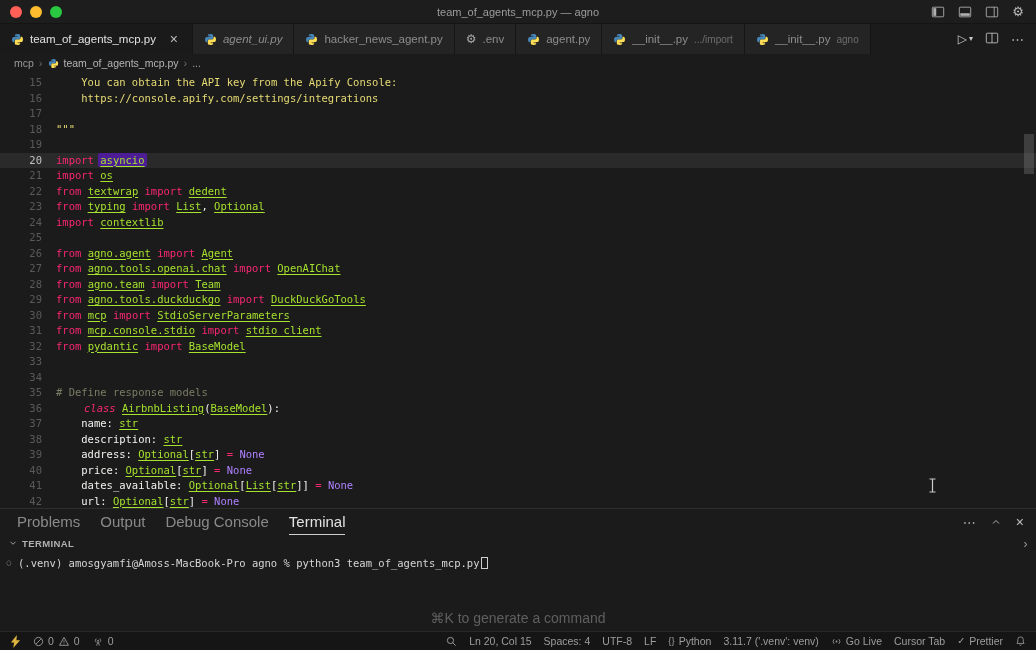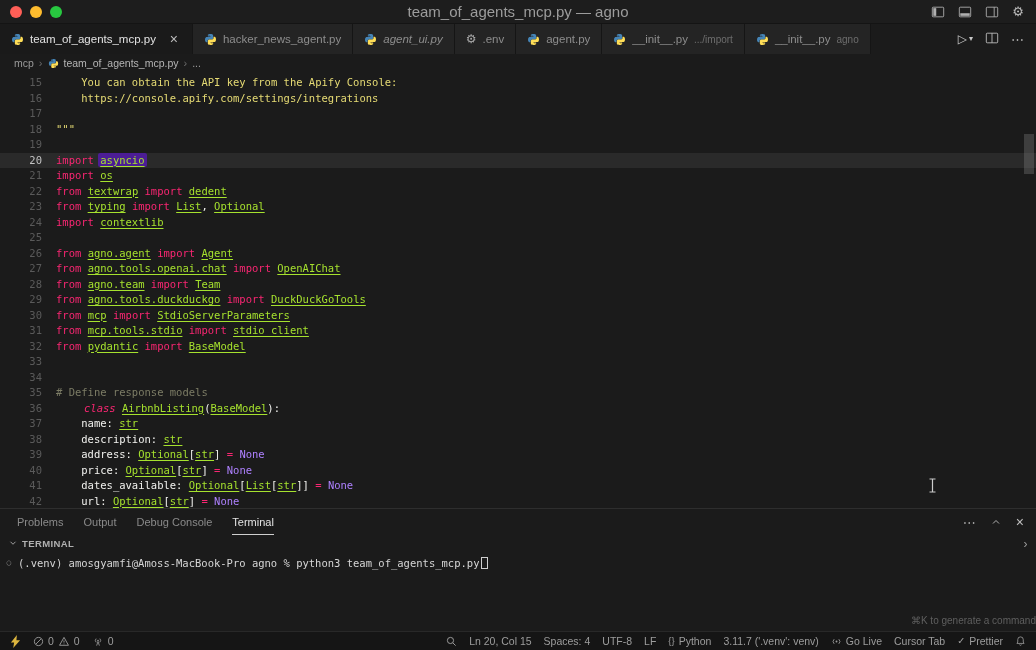--- a/index.html
+++ b/index.html
@@ -6,21 +6,21 @@
   *{box-sizing:border-box;}
   .app{width:1036px;height:650px;display:flex;flex-direction:column;background:#1b1b1b;
        font-family:"Liberation Sans",sans-serif;color:#ccc;}
 
   
   .titlebar{height:24px;background:#1d1d1d;border-bottom:1px solid #141414;
             display:flex;align-items:center;position:relative;flex:none;}
   .traffic{display:flex;gap:8px;padding-left:10px;}
   .light{width:12px;height:12px;border-radius:50%;display:inline-block;}
   .light.red{background:#ff5f57;}.light.yellow{background:#febc2e;}.light.green{background:#28c840;}
-  .window-title{position:absolute;left:0;right:0;text-align:center;font-size:15px;color:#9c9c9c;pointer-events:none;}
+  .window-title{position:absolute;left:0;right:0;text-align:center;font-size:11px;color:#9c9c9c;pointer-events:none;}
   .titlebar-actions{margin-left:auto;display:flex;align-items:center;gap:13px;padding-right:12px;z-index:2;}
   .titlebar-actions .tb-ico{display:inline-flex;align-items:center;color:#b8b8b8;font-size:13px;line-height:1;}
 
   
   .tabbar{height:30px;background:#1b1b1b;display:flex;align-items:stretch;flex:none;}
   .tab-list{display:flex;align-items:stretch;}
   .tab{display:flex;align-items:center;gap:6px;padding:0 11px;background:#242424;
        border-right:1px solid #151515;font-size:11.5px;color:#8d8d8d;white-space:nowrap;}
   .tab.active{background:#1a1a1a;color:#e2e2e2;}
   .tab.preview .tab-label{font-style:italic;}
@@ -59,38 +59,38 @@
   .tok-const{color:#ae81ff;}
   .tok-hl{background:#4c1d95;border-radius:2px;padding:1px 2px;margin:-1px -2px;}
   .scroll-thumb{position:absolute;right:2px;top:62px;width:10px;height:40px;background:rgba(120,120,120,.38);}
   .mouse-cursor{position:absolute;left:928px;top:406px;pointer-events:none;opacity:.9;}
 
   
   .panel{height:123px;flex:none;border-top:1px solid #2e2e2e;background:#1b1b1b;
          display:flex;flex-direction:column;}
   .panel-tabs{height:26px;display:flex;align-items:stretch;padding:0 12px 0 17px;flex:none;}
   .panel-tabs-list{display:flex;gap:20px;align-items:stretch;}
-  .panel-tab{display:flex;align-items:center;font-size:11px;color:#8a8a8a;
+  .panel-tab{display:flex;align-items:center;font-size:15px;color:#8a8a8a;
              border-bottom:1px solid transparent;}
   .panel-tab.active{color:#e2e2e2;border-bottom-color:#cfcfcf;}
   .panel-actions{margin-left:auto;display:flex;align-items:center;gap:14px;color:#c0c0c0;}
   .panel-actions .pa{display:inline-flex;align-items:center;line-height:1;}
   .panel-actions .more-glyph{font-size:13px;}
   .panel-actions .close-glyph{font-size:14px;}
   .terminal-head{height:17px;display:flex;align-items:center;gap:4px;padding:0 8px;flex:none;
                  font-size:9.5px;font-weight:bold;letter-spacing:.4px;color:#b0b0b0;}
   .terminal-head .chev-right{margin-left:auto;font-size:12px;font-weight:normal;color:#9a9a9a;}
   .terminal-body{flex:1;position:relative;font-family:"DejaVu Sans Mono",monospace;
                  font-size:10.5px;color:#d6d6d6;padding-top:3px;}
   .term-line{display:flex;align-items:center;height:15px;}
   .term-deco{width:18px;text-align:center;color:#7f7f7f;font-size:8px;flex:none;}
   .term-text{white-space:pre;}
   .cursor-block{display:inline-block;width:7px;height:12px;border:1px solid #cfcfcf;margin-left:2px;vertical-align:-2px;}
-  .term-hint{position:absolute;bottom:5px;left:0;right:0;text-align:right;color:#5f5f5f;
-             font-size:10px;font-family:"Liberation Sans",sans-serif;}
+  .term-hint{position:absolute;bottom:5px;left:0;right:0;text-align:center;color:#5f5f5f;
+             font-size:14px;font-family:"Liberation Sans",sans-serif;}
 
   
   .statusbar{height:19px;flex:none;background:#151515;border-top:1px solid #282828;
              display:flex;align-items:center;font-size:10.5px;color:#9d9d9d;padding:0 4px;}
   .sb-group{display:flex;align-items:center;height:100%;}
   .sb-right{margin-left:auto;}
   .sb-item{display:flex;align-items:center;gap:4px;padding:0 6px;height:100%;white-space:nowrap;}
   .sb-ico{display:inline-flex;align-items:center;line-height:1;}
   .sb-ico.txt{font-size:9.5px;}
   .sb-ico.gold svg{display:block;}
@@ -135,37 +135,37 @@
         <div class="tab active">
           <span class="tab-ico">
             <svg width="13" height="13" viewBox="0 0 32 32">
               <path fill="#4584b6" d="M15.9 2.6c-6.8 0-6.4 3-6.4 3v3.1h6.5v.9H6.9s-4.4-.5-4.4 6.4 3.8 6.7 3.8 6.7h2.3v-3.2s-.1-3.8 3.8-3.8h6.4s3.7.1 3.7-3.6V6s.6-3.4-6.6-3.4zm-3.6 2.1a1.17 1.17 0 1 1 0 2.34 1.17 1.17 0 0 1 0-2.34z"></path>
               <path fill="#ffde57" d="M16.1 29.4c6.8 0 6.4-3 6.4-3v-3.1H16v-.9h9.1s4.4.5 4.4-6.4-3.8-6.7-3.8-6.7h-2.3v3.2s.1 3.8-3.8 3.8h-6.4s-3.7-.1-3.7 3.6V26s-.6 3.4 6.6 3.4zm3.6-2.1a1.17 1.17 0 1 1 0-2.34 1.17 1.17 0 0 1 0 2.34z"></path>
             </svg>
           </span>
           <span class="tab-label">team_of_agents_mcp.py</span>
           <span class="tab-close">×</span>
         </div>
+        <div class="tab preview">
+          <span class="tab-ico">
+            <svg width="13" height="13" viewBox="0 0 32 32">
+              <path fill="#4584b6" d="M15.9 2.6c-6.8 0-6.4 3-6.4 3v3.1h6.5v.9H6.9s-4.4-.5-4.4 6.4 3.8 6.7 3.8 6.7h2.3v-3.2s-.1-3.8 3.8-3.8h6.4s3.7.1 3.7-3.6V6s.6-3.4-6.6-3.4zm-3.6 2.1a1.17 1.17 0 1 1 0 2.34 1.17 1.17 0 0 1 0-2.34z"></path>
+              <path fill="#ffde57" d="M16.1 29.4c6.8 0 6.4-3 6.4-3v-3.1H16v-.9h9.1s4.4.5 4.4-6.4-3.8-6.7-3.8-6.7h-2.3v3.2s.1 3.8-3.8 3.8h-6.4s-3.7-.1-3.7 3.6V26s-.6 3.4 6.6 3.4zm3.6-2.1a1.17 1.17 0 1 1 0-2.34 1.17 1.17 0 0 1 0 2.34z"></path>
+            </svg>
+          </span>
+          <span class="tab-label">agent_ui.py</span>
+        </div>
         <div class="tab">
           <span class="tab-ico">
             <svg width="13" height="13" viewBox="0 0 32 32">
               <path fill="#4584b6" d="M15.9 2.6c-6.8 0-6.4 3-6.4 3v3.1h6.5v.9H6.9s-4.4-.5-4.4 6.4 3.8 6.7 3.8 6.7h2.3v-3.2s-.1-3.8 3.8-3.8h6.4s3.7.1 3.7-3.6V6s.6-3.4-6.6-3.4zm-3.6 2.1a1.17 1.17 0 1 1 0 2.34 1.17 1.17 0 0 1 0-2.34z"></path>
               <path fill="#ffde57" d="M16.1 29.4c6.8 0 6.4-3 6.4-3v-3.1H16v-.9h9.1s4.4.5 4.4-6.4-3.8-6.7-3.8-6.7h-2.3v3.2s.1 3.8-3.8 3.8h-6.4s-3.7-.1-3.7 3.6V26s-.6 3.4 6.6 3.4zm3.6-2.1a1.17 1.17 0 1 1 0-2.34 1.17 1.17 0 0 1 0 2.34z"></path>
             </svg>
           </span>
           <span class="tab-label">hacker_news_agent.py</span>
-        </div>
-        <div class="tab preview">
-          <span class="tab-ico">
-            <svg width="13" height="13" viewBox="0 0 32 32">
-              <path fill="#4584b6" d="M15.9 2.6c-6.8 0-6.4 3-6.4 3v3.1h6.5v.9H6.9s-4.4-.5-4.4 6.4 3.8 6.7 3.8 6.7h2.3v-3.2s-.1-3.8 3.8-3.8h6.4s3.7.1 3.7-3.6V6s.6-3.4-6.6-3.4zm-3.6 2.1a1.17 1.17 0 1 1 0 2.34 1.17 1.17 0 0 1 0-2.34z"></path>
-              <path fill="#ffde57" d="M16.1 29.4c6.8 0 6.4-3 6.4-3v-3.1H16v-.9h9.1s4.4.5 4.4-6.4-3.8-6.7-3.8-6.7h-2.3v3.2s.1 3.8-3.8 3.8h-6.4s-3.7-.1-3.7 3.6V26s-.6 3.4 6.6 3.4zm3.6-2.1a1.17 1.17 0 1 1 0-2.34 1.17 1.17 0 0 1 0 2.34z"></path>
-            </svg>
-          </span>
-          <span class="tab-label">agent_ui.py</span>
         </div>
         <div class="tab">
           <span class="tab-ico gear">⚙</span>
           <span class="tab-label">.env</span>
         </div>
         <div class="tab">
           <span class="tab-ico">
             <svg width="13" height="13" viewBox="0 0 32 32">
               <path fill="#4584b6" d="M15.9 2.6c-6.8 0-6.4 3-6.4 3v3.1h6.5v.9H6.9s-4.4-.5-4.4 6.4 3.8 6.7 3.8 6.7h2.3v-3.2s-.1-3.8 3.8-3.8h6.4s3.7.1 3.7-3.6V6s.6-3.4-6.6-3.4zm-3.6 2.1a1.17 1.17 0 1 1 0 2.34 1.17 1.17 0 0 1 0-2.34z"></path>
               <path fill="#ffde57" d="M16.1 29.4c6.8 0 6.4-3 6.4-3v-3.1H16v-.9h9.1s4.4.5 4.4-6.4-3.8-6.7-3.8-6.7h-2.3v3.2s.1 3.8-3.8 3.8h-6.4s-3.7-.1-3.7 3.6V26s-.6 3.4 6.6 3.4zm3.6-2.1a1.17 1.17 0 1 1 0-2.34 1.17 1.17 0 0 1 0 2.34z"></path>
@@ -286,21 +286,21 @@
         <div class="code-line">
           <span class="ln">29</span>
           <span class="code-text"><span class="tok-kw">from</span><span class="tok-pl"> </span><span class="tok-g">agno.tools.duckduckgo</span><span class="tok-pl"> </span><span class="tok-kw">import</span><span class="tok-pl"> </span><span class="tok-g">DuckDuckGoTools</span></span>
         </div>
         <div class="code-line">
           <span class="ln">30</span>
           <span class="code-text"><span class="tok-kw">from</span><span class="tok-pl"> </span><span class="tok-g">mcp</span><span class="tok-pl"> </span><span class="tok-kw">import</span><span class="tok-pl"> </span><span class="tok-g">StdioServerParameters</span></span>
         </div>
         <div class="code-line">
           <span class="ln">31</span>
-          <span class="code-text"><span class="tok-kw">from</span><span class="tok-pl"> </span><span class="tok-g">mcp.tools.stdio</span><span class="tok-pl"> </span><span class="tok-kw">import</span><span class="tok-pl"> </span><span class="tok-g">stdio_client</span></span>
+          <span class="code-text"><span class="tok-kw">from</span><span class="tok-pl"> </span><span class="tok-g">mcp.console.stdio</span><span class="tok-pl"> </span><span class="tok-kw">import</span><span class="tok-pl"> </span><span class="tok-g">stdio_client</span></span>
         </div>
         <div class="code-line">
           <span class="ln">32</span>
           <span class="code-text"><span class="tok-kw">from</span><span class="tok-pl"> </span><span class="tok-g">pydantic</span><span class="tok-pl"> </span><span class="tok-kw">import</span><span class="tok-pl"> </span><span class="tok-g">BaseModel</span></span>
         </div>
         <div class="code-line">
           <span class="ln">33</span>
           <span class="code-text"></span>
         </div>
         <div class="code-line">

